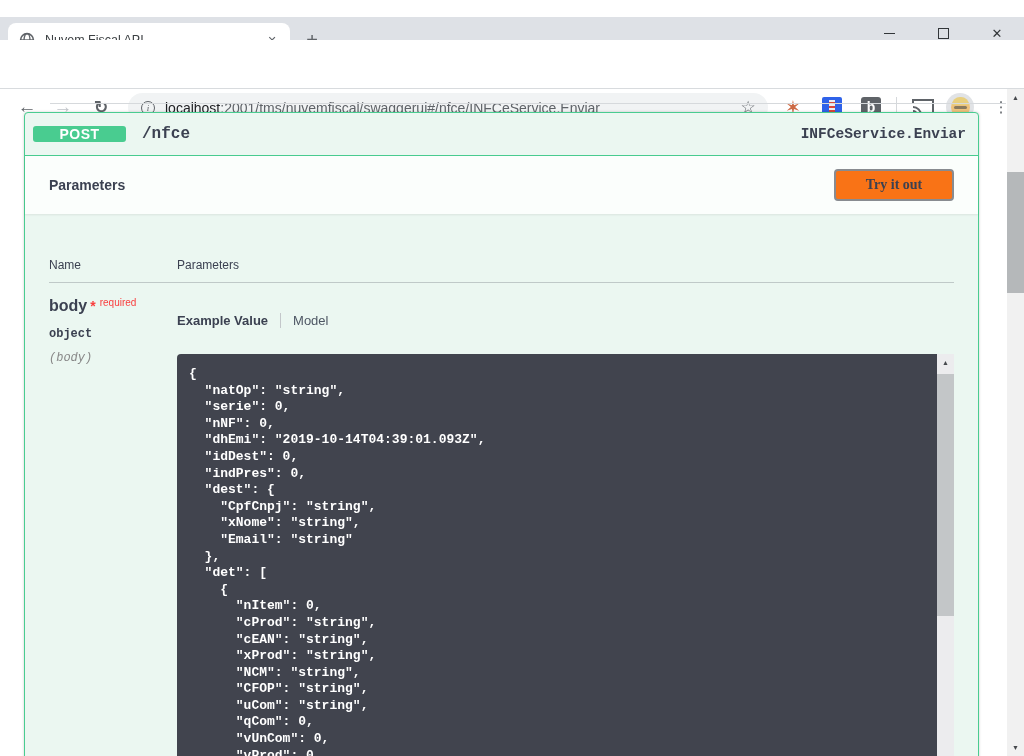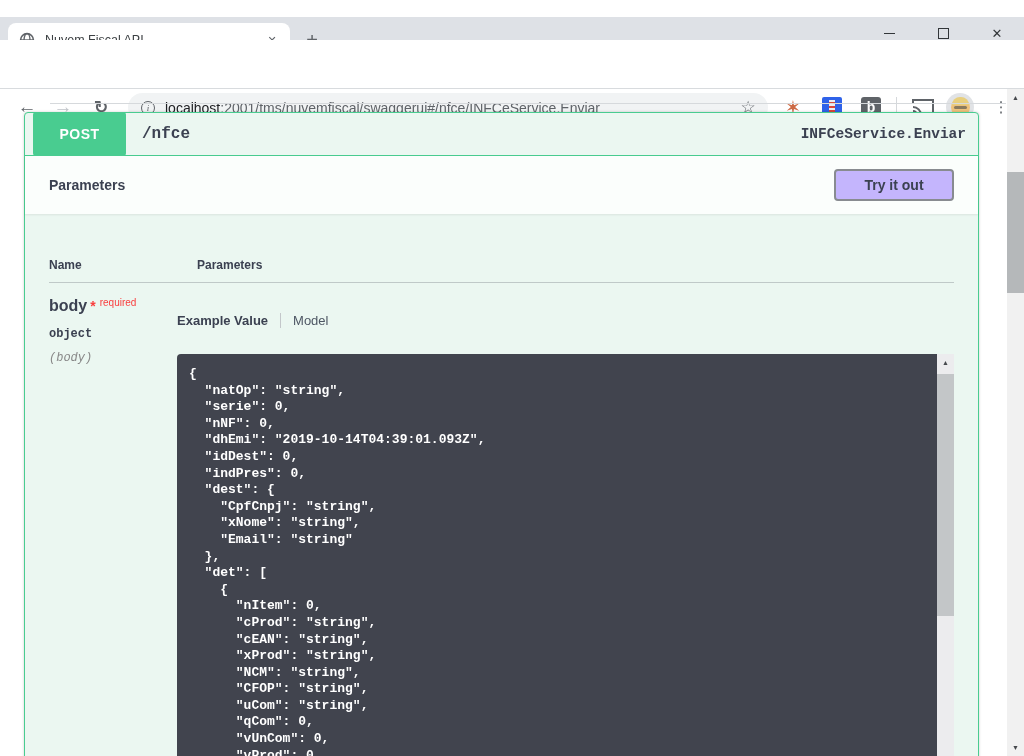--- a/index.html
+++ b/index.html
@@ -65,34 +65,34 @@
           font-size:7px;color:#46494d;}
   .sb-up{top:0;} .sb-down{bottom:0;}
   .page-sb-thumb{position:absolute;left:0;top:83px;width:17px;height:121px;background:#b5b8ba;}
 
   
   .section-divider{position:absolute;left:50px;top:103px;width:956px;height:1px;background:#d6d9dc;}
   .opblock{position:absolute;left:24px;top:112px;width:955px;height:700px;background:#ebf7f1;
            border:1px solid #49cc90;border-radius:4px;box-shadow:0 0 3px rgba(0,0,0,.19);}
   .opblock-summary{height:43px;border-bottom:1px solid #49cc90;display:flex;align-items:center;
                    padding:0 12px 0 8px;cursor:pointer;}
-  .method-badge{width:93px;height:44px;background:#49cc90;border-radius:3px;color:#fff;font-weight:700;
+  .method-badge{width:93px;height:16px;background:#49cc90;border-radius:3px;color:#fff;font-weight:700;
                 font-size:14px;letter-spacing:.5px;display:flex;align-items:center;justify-content:center;}
   .endpoint-path{margin-left:16px;font-family:"Liberation Mono",monospace;font-size:16px;font-weight:700;color:#3b4151;}
   .operation-id{margin-left:auto;font-family:"Liberation Mono",monospace;font-size:14.5px;font-weight:700;color:#3b4151;}
 
   .section-header{height:58px;background:rgba(255,255,255,.8);display:flex;align-items:center;
                   padding:0 24px;box-shadow:0 1px 2px rgba(0,0,0,.08);}
   .section-title{font-size:14px;font-weight:700;color:#3b4151;}
-  .tryout-btn{margin-left:auto;width:120px;height:32px;background:#c4b5fd;border:2px solid #888b90;border-radius:4px;
-              font-family:Liberation Sans, sans-serif;font-size:14px;font-weight:700;color:#3b4151;cursor:pointer;}
+  .tryout-btn{margin-left:auto;width:120px;height:32px;background:#f97316;border:2px solid #888b90;border-radius:4px;
+              font-family:Liberation Serif, serif;font-size:14px;font-weight:700;color:#3b4151;cursor:pointer;}
 
   .opblock-body{padding:20px 24px 0 24px;}
   .thead{display:flex;padding:24px 0 10px 0;border-bottom:1px solid rgba(59,65,81,.25);
-         font-size:12px;font-weight:700;color:#3b4151;gap:20px;}
+         font-size:12px;font-weight:400;color:#3b4151;}
   .col-name{width:128px;}
   .param-row{display:flex;padding-top:14px;}
   .param-name-col{width:128px;}
   .param-name{font-size:16px;font-weight:700;color:#3b4151;}
   .required-star{color:#f93e3e;font-size:14px;font-weight:700;margin-left:3px;}
   .required-label{color:#f93e3e;font-size:10px;margin-left:4px;position:relative;top:-5px;}
   .param-type{font-family:"Liberation Mono",monospace;font-size:12px;font-weight:700;color:#3b4151;margin-top:12px;}
   .param-location{font-family:"Liberation Mono",monospace;font-size:12px;font-style:italic;color:#888;margin-top:10px;}
 
   .param-desc-col{flex:1;padding-top:10px;}

